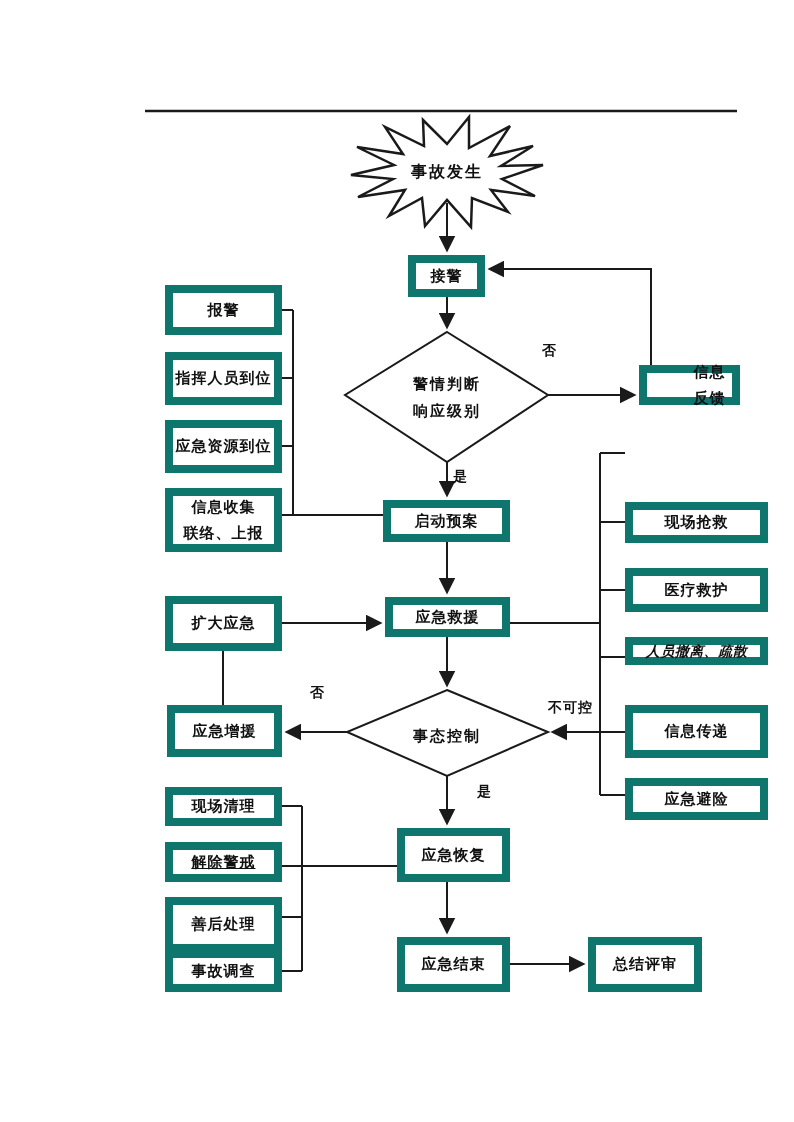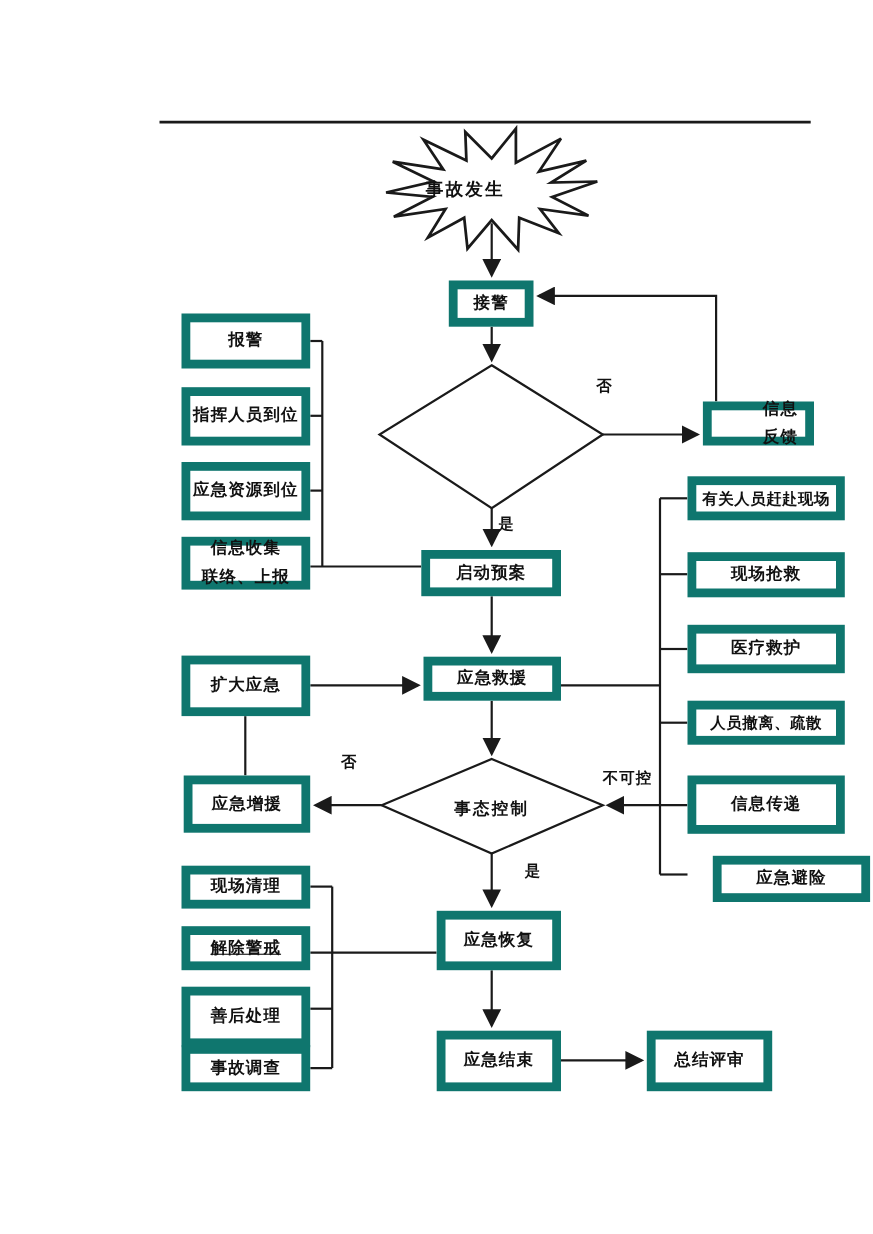--- a/index.html
+++ b/index.html
@@ -13,21 +13,21 @@
     position:absolute;box-sizing:border-box;border:8px solid #0f766e;background:#ffffff;
     display:flex;flex-direction:column;align-items:center;justify-content:center;
     font-weight:bold;font-size:15px;letter-spacing:1px;text-align:center;z-index:2;line-height:1.75;
   }
   .lbl{position:absolute;z-index:3;font-weight:bold;font-size:14px;letter-spacing:1px;}
   .dtext{
     position:absolute;z-index:3;font-weight:bold;font-size:15px;letter-spacing:2px;
     text-align:center;line-height:1.8;
   }
   .burst-label{
-    position:absolute;z-index:3;font-weight:bold;font-size:16px;letter-spacing:2px;text-align:left;
+    position:absolute;z-index:3;font-weight:bold;font-size:16px;letter-spacing:2px;text-align:center;
   }
 </style>
 </head>
 <body>
 
 <div class="page">
 
   <svg class="wires" width="794" height="1122" viewBox="0 0 794 1122">
     <defs>
       <marker id="arr" viewBox="0 0 10 10" refX="8.5" refY="5" markerWidth="8.5" markerHeight="8.5" orient="auto">
@@ -79,52 +79,55 @@
       <line x1="302" y1="806" x2="302" y2="971"></line>
     </g>
 
     <line x1="655" y1="801" x2="742" y2="801" stroke="#1a1a1a" stroke-width="2" opacity="0.55"></line>
   </svg>
 
   <div class="burst-label" style="left:387px;top:162px;width:120px;">事故发生</div>
 
   <div class="box" style="left:408px;top:255px;width:77px;height:42px;">接警</div>
 
+  <div class="dtext" style="left:387px;top:370px;width:120px;">
+    <div>警情判断</div>
+    <div>响应级别</div>
+  </div>
 
   <div class="box" style="left:639px;top:365px;width:101px;height:40px;padding-left:40px;">信息反馈</div>
 
   <div class="box" style="left:383px;top:500px;width:127px;height:42px;">启动预案</div>
 
   <div class="box" style="left:385px;top:597px;width:125px;height:40px;">应急救援</div>
 
   <div class="dtext" style="left:387px;top:722px;width:120px;">事态控制</div>
 
   <div class="box" style="left:397px;top:828px;width:113px;height:54px;">应急恢复</div>
 
   <div class="box" style="left:397px;top:937px;width:113px;height:55px;">应急结束</div>
 
   <div class="box" style="left:588px;top:937px;width:114px;height:55px;">总结评审</div>
 
   <div class="box" style="left:165px;top:285px;width:117px;height:50px;">报警</div>
   <div class="box" style="left:165px;top:420px;width:117px;height:53px;">应急资源到位</div>
   <div class="box" style="left:165px;top:352px;width:117px;height:53px;">指挥人员到位</div>
-  <div class="box" style="left:165px;top:488px;width:117px;height:48px;">
+  <div class="box" style="left:165px;top:488px;width:117px;height:64px;">
     <div>信息收集</div>
     <div>联络、上报</div>
   </div>
 
   <div class="box" style="left:165px;top:596px;width:117px;height:55px;">扩大应急</div>
   <div class="box" style="left:167px;top:705px;width:115px;height:52px;">应急增援</div>
 
-  <div class="box" style="left:625px;top:433px;width:143px;height:40px;font-size:14px;letter-spacing:0.5px;">有关人员赶赴现场</div>
   <div class="box" style="left:625px;top:502px;width:143px;height:41px;">现场抢救</div>
   <div class="box" style="left:625px;top:568px;width:143px;height:44px;">医疗救护</div>
-  <div class="box" style="left:625px;top:637px;width:143px;height:40px;font-size:14px;letter-spacing:0.5px;">人员撤离、疏散</div>
+  <div class="box" style="left:625px;top:637px;width:143px;height:28px;font-size:14px;letter-spacing:0.5px;font-style:italic;">人员撤离、疏散</div>
   <div class="box" style="left:625px;top:705px;width:143px;height:53px;font-family:Liberation Serif, serif;">信息传递</div>
-  <div class="box" style="left:625px;top:778px;width:143px;height:42px;margin-left:23px;">应急避险</div>
+  <div class="box" style="left:625px;top:778px;width:143px;height:42px;">应急避险</div>
 
   <div class="box" style="left:165px;top:787px;width:117px;height:39px;">现场清理</div>
   <div class="box" style="left:165px;top:842px;width:117px;height:40px;text-decoration:underline;">解除警戒</div>
   <div class="box" style="left:165px;top:897px;width:117px;height:55px;">善后处理</div>
   <div class="box" style="left:165px;top:950px;width:117px;height:42px;">事故调查</div>
 
   <div class="lbl" style="left:542px;top:342px;">否</div>
   <div class="lbl" style="left:453px;top:468px;">是</div>
   <div class="lbl" style="left:310px;top:684px;">否</div>
   <div class="lbl" style="left:548px;top:699px;width:48px;">不可控</div>

